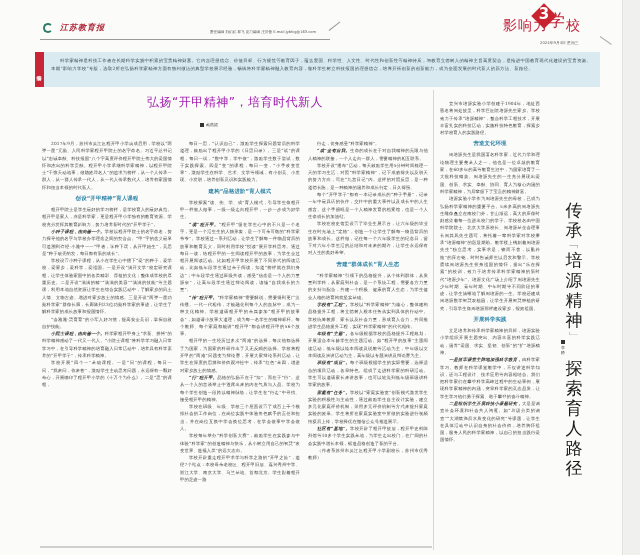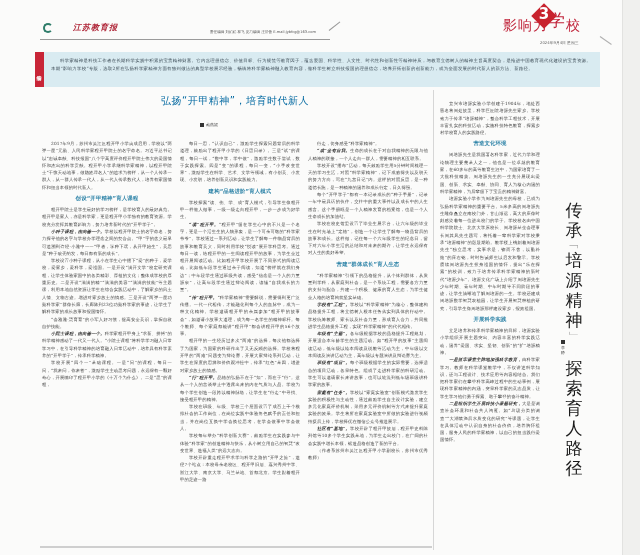--- a/index.html
+++ b/index.html
@@ -3,40 +3,40 @@
 <meta charset="utf-8">
 <style>
   * { box-sizing: border-box; margin: 0; padding: 0; }
   html, body { width: 640px; height: 555px; overflow: hidden; background: #f4f4f2; }
   body { font-family: "DejaVu Serif", "Liberation Serif", serif; color: #3a3a3a; position: relative; }
   .page { position: absolute; left: 0; top: 0; width: 640px; height: 555px; background: #fbfbfa; }
   .right-edge { position: absolute; right: 0; top: 0; width: 18px; height: 555px; background: #f0f0ee; border-left: 1px solid #e2e2e0; }
 
   
   .masthead { position: absolute; left: 40px; top: 8px; width: 560px; height: 36px; }
-  .logo { position: absolute; left: 3px; top: 14px; display: flex; align-items: center; gap: 20px; }
+  .logo { position: absolute; left: 3px; top: 14px; display: flex; align-items: center; gap: 7px; }
   .logo-mark { width: 10px; height: 10px; border-radius: 50%; border: 2px solid #2f7d6a; border-right-color: transparent; }
   .logo-text { font-family: "DejaVu Serif", serif; font-size: 8px; color: #b0283a; font-style: italic; letter-spacing: 1px; font-weight: bold; }
   .mast-rule { position: absolute; left: 0; top: 31px; width: 290px; height: 1px; background: #9a9a9a; }
   .mast-rule-slant { position: absolute; left: 289px; top: 22px; width: 14px; height: 1px; background: #9a9a9a; transform: rotate(-38deg); transform-origin: left; }
   .editors { position: absolute; left: 170px; top: 22px; font-size: 3.6px; color: #555; font-family: "DejaVu Sans", sans-serif; white-space: nowrap; }
   .section-title { position: absolute; left: 463px; top: 5px; font-family: "DejaVu Sans", sans-serif; font-size: 14px; color: #c0243a; letter-spacing: 1px; }
   .section-title .big { font-size: 17px; position: relative; top: -4px; }
   .pnum { position: absolute; left: 535px; top: 7px; width: 18px; height: 18px; background: #c8232e; transform: rotate(45deg); }
   .pnum-txt { position: absolute; left: 537px; top: 5px; width: 14px; text-align: center; font-family: "DejaVu Sans", sans-serif; font-weight: bold; font-size: 15px; color: #fff; }
   .date { position: absolute; left: 500px; top: 32px; font-size: 3.8px; color: #666; font-family: "DejaVu Sans", sans-serif; white-space: nowrap; }
   .date-slant { position: absolute; left: 560px; top: 28px; width: 14px; height: 1px; background: #b0b0b0; transform: rotate(35deg); transform-origin: left; }
 
   
   .note { position: absolute; left: 35px; top: 52px; width: 565px; height: 35px; background: #d9ebf1; }
   .note-tag { position: absolute; left: 0; top: 0; width: 9px; height: 35px; background: #c82537; color: #fff; font-size: 5px; line-height: 10px; text-align: center; writing-mode: vertical-rl; font-family: "DejaVu Sans", sans-serif; padding-top: 3px; }
   .note-text { position: absolute; left: 16px; top: 5px; width: 540px; font-size: 4.4px; line-height: 8px; color: #3b4a55; letter-spacing: 0.3px; text-indent: 9px; text-align: justify; }
 
   
-  .art1-title { position: absolute; left: 40px; top: 94px; width: 390px; text-align: center; font-family: "DejaVu Sans", sans-serif; font-size: 10px; color: #0369a1; letter-spacing: 0.5px; }
+  .art1-title { position: absolute; left: 40px; top: 94px; width: 390px; text-align: center; font-family: "DejaVu Sans", sans-serif; font-size: 12px; color: #a21caf; letter-spacing: 0.5px; }
   .art1-byline { position: absolute; left: 200px; top: 122px; font-size: 4px; color: #555; display: flex; align-items: center; gap: 2px; }
   .sq { display: inline-block; width: 4px; height: 4px; background: #333; }
 
   .col { position: absolute; font-size: 4.3px; line-height: 7.3px; color: #454545; text-align: justify; letter-spacing: 0.15px; overflow: hidden; }
   .col p { text-indent: 9px; }
   .col .hd { text-align: center; text-indent: 0; color: #2f84a8; font-family: "DejaVu Sans", sans-serif; font-weight: bold; font-size: 5.4px; line-height: 11px; margin: 2px 0; }
   .col .lead { font-weight: bold; color: #333; font-style: italic; }
   .c1 { left: 42px; top: 140px; width: 130px; height: 400px; }
   .c2 { left: 180px; top: 140px; width: 120px; height: 400px; }
   .c3 { left: 308px; top: 140px; width: 120px; height: 400px; }

